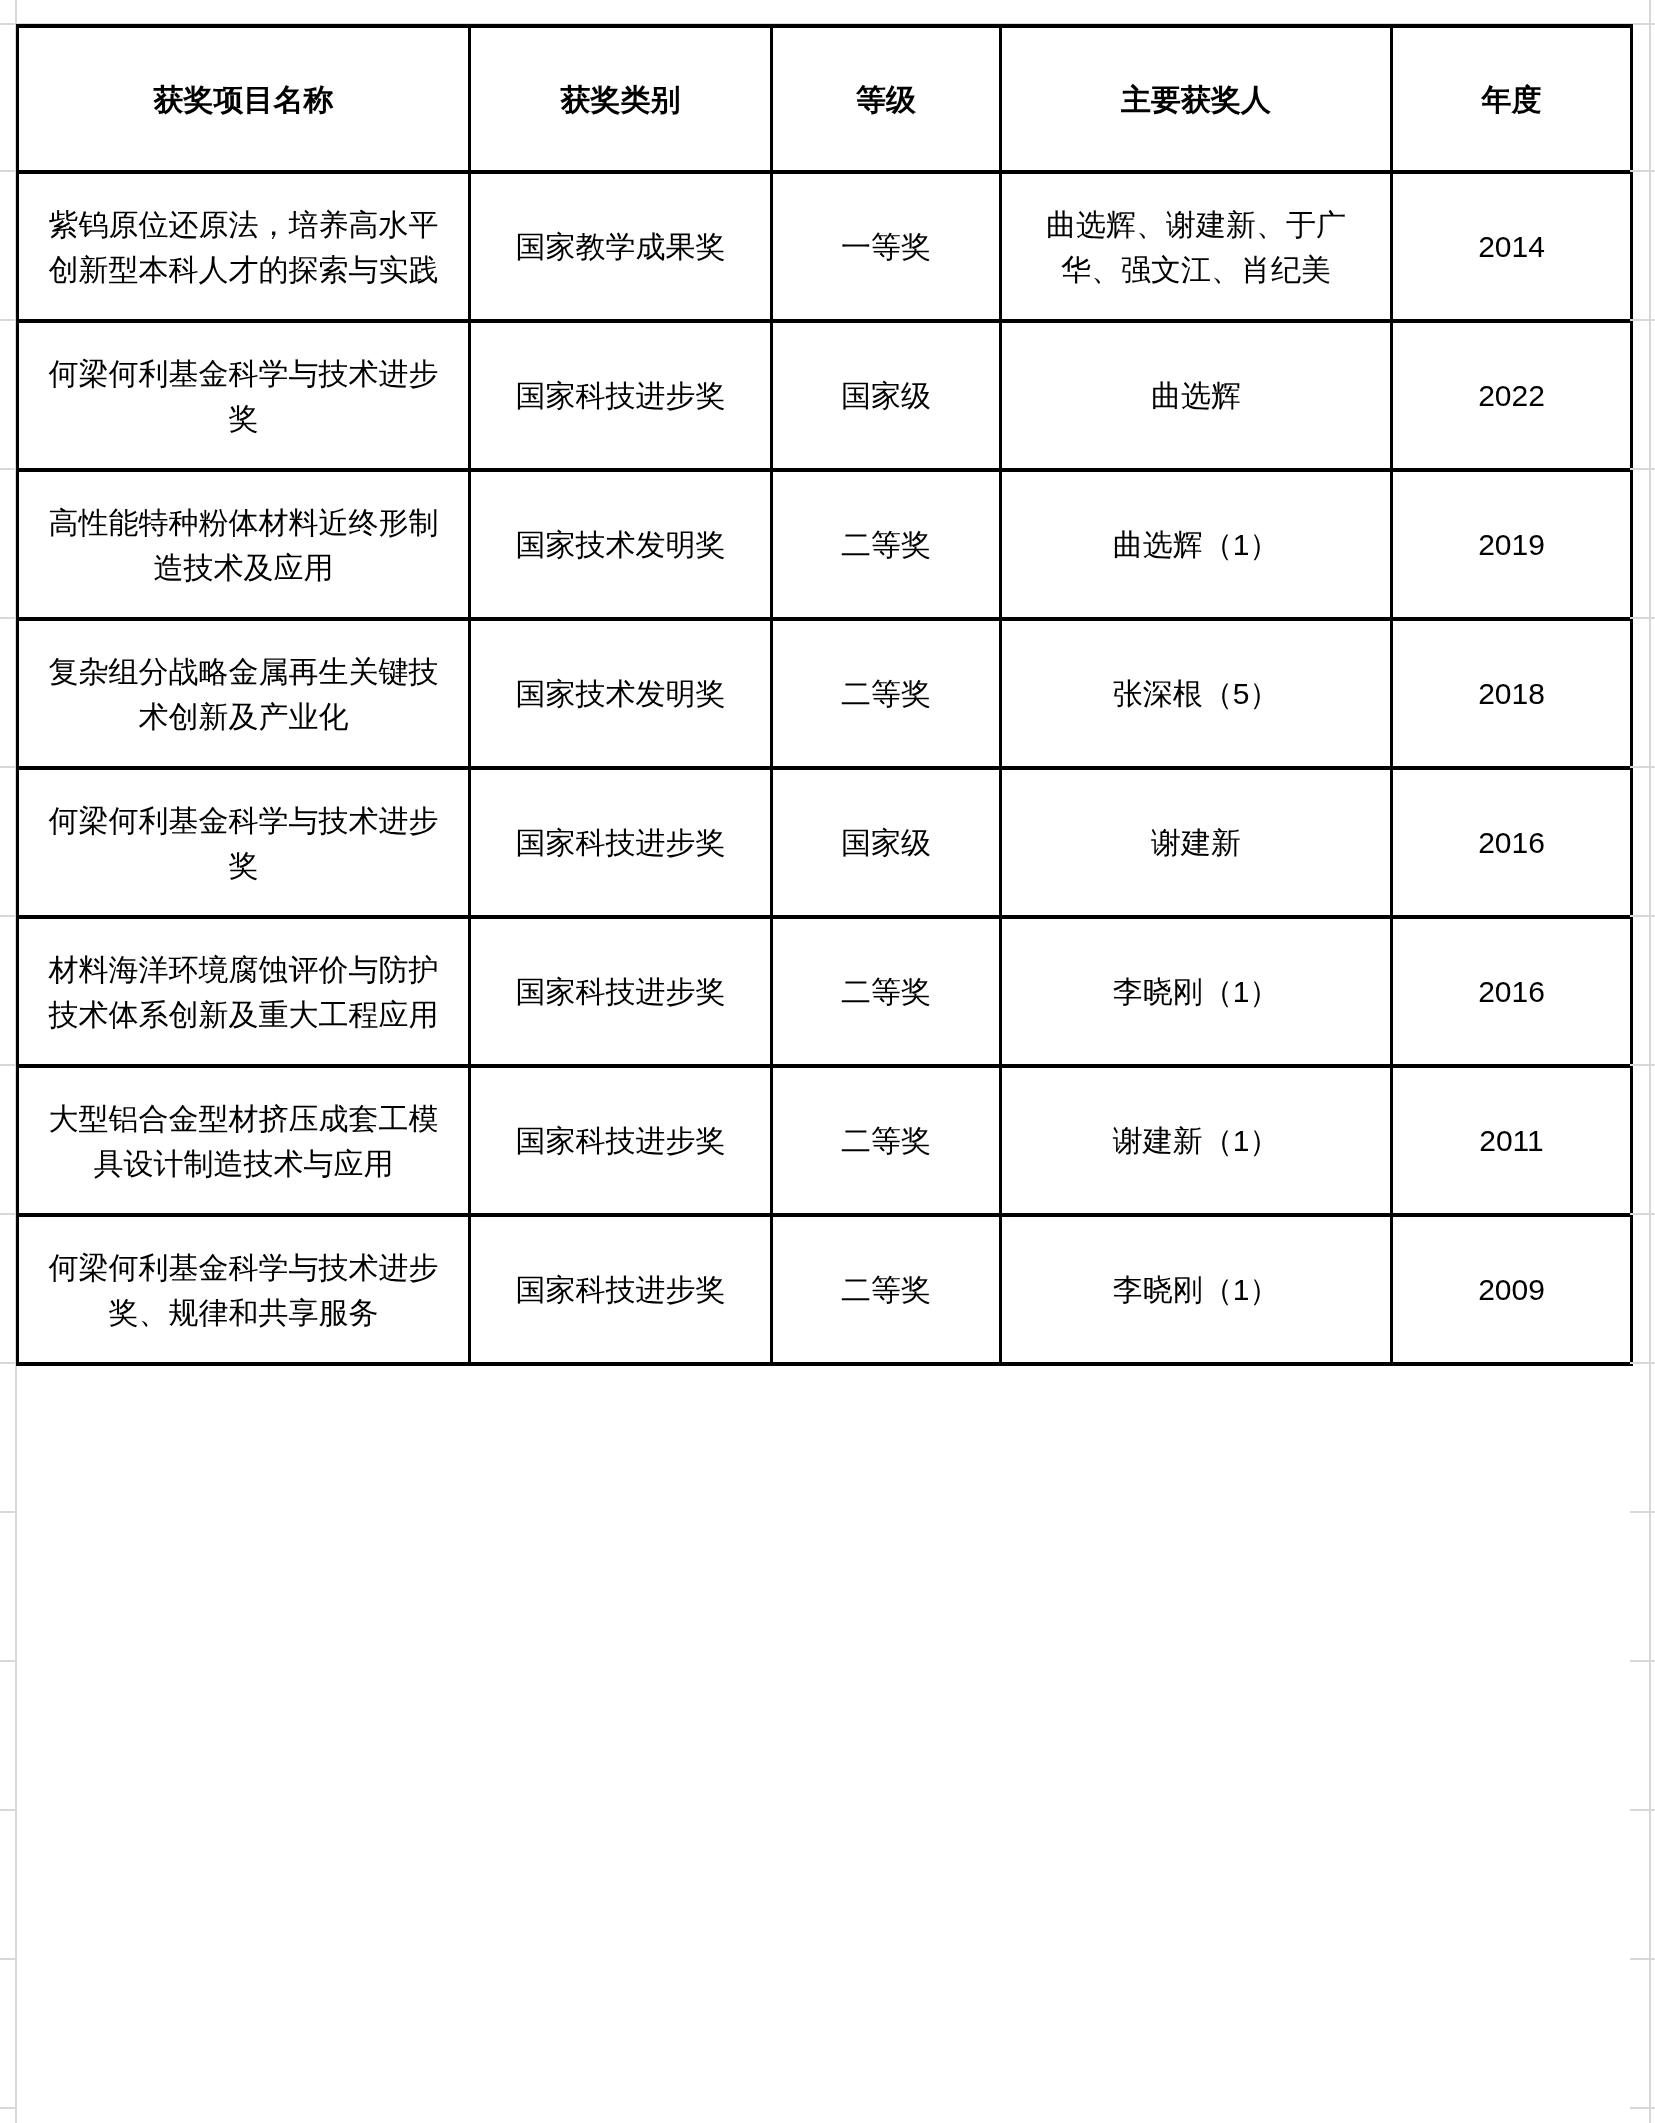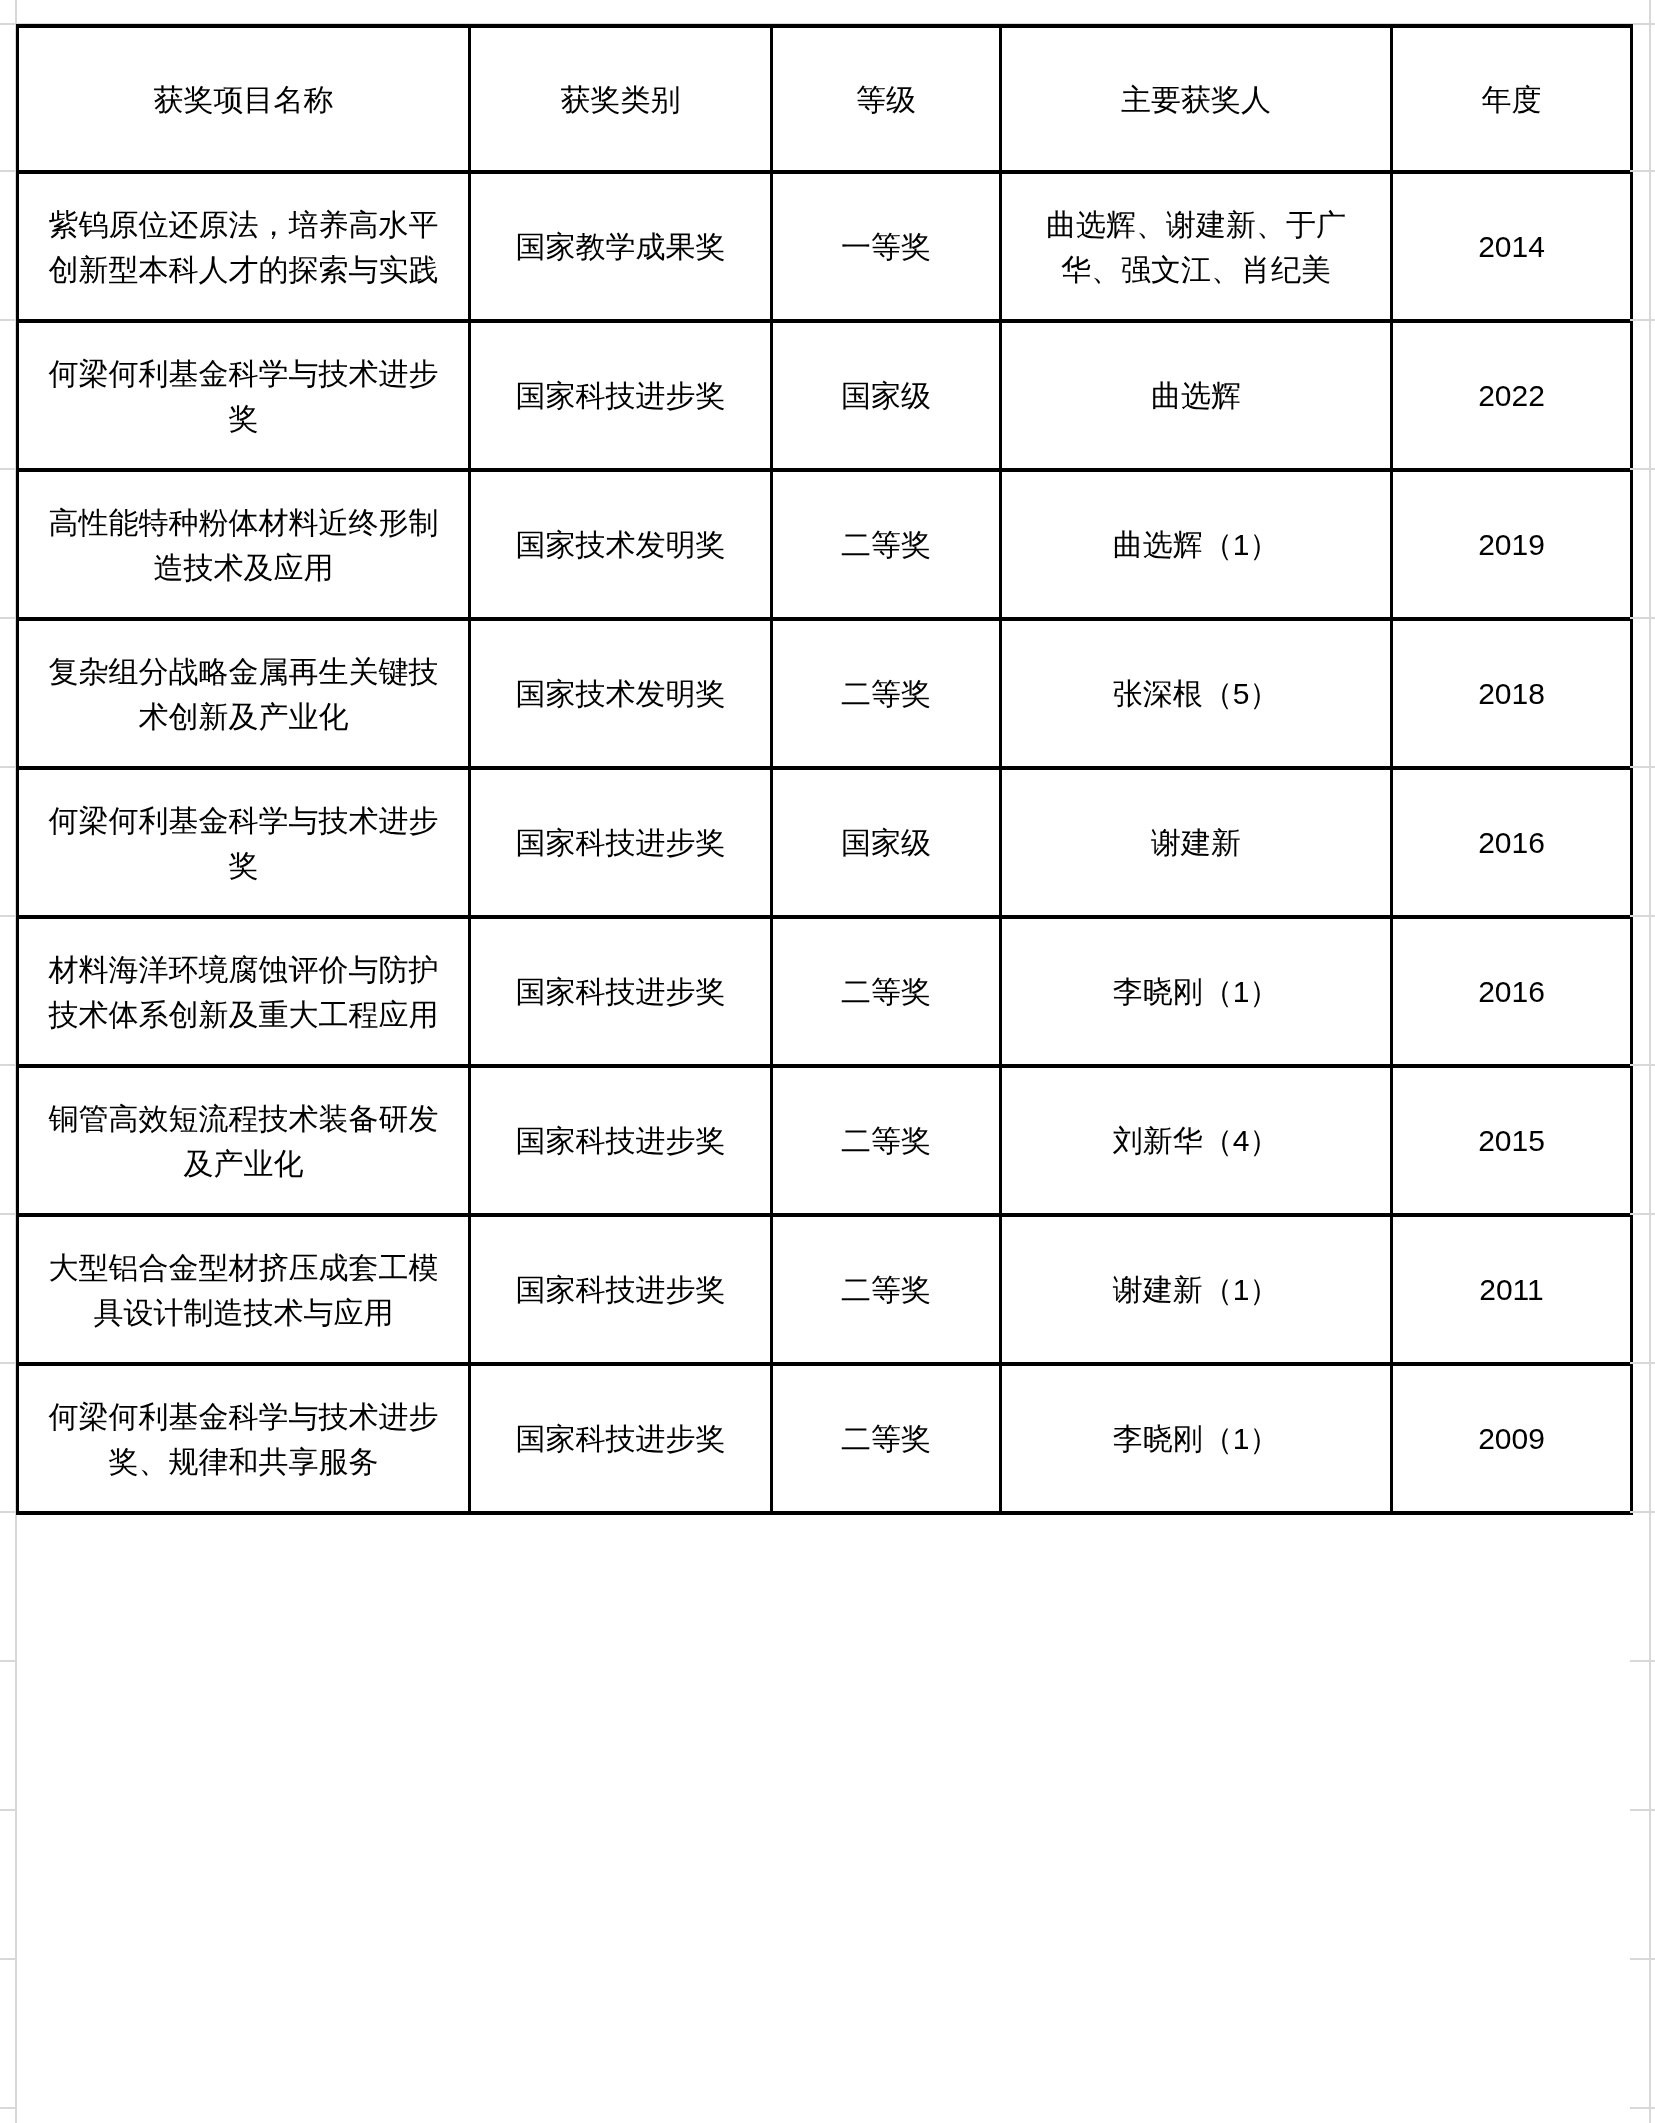--- a/index.html
+++ b/index.html
@@ -43,21 +43,21 @@
     border-bottom-width: 4px;
     text-align: center;
     vertical-align: middle;
     font-size: 30px;
     line-height: 1.5;
     padding: 4px 16px;
     overflow: hidden;
   }
   .awards thead tr { height: 146px; }
   .awards tbody tr { height: 149px; }
-  .awards th { font-weight: normal; }
+  .awards th { font-weight: bold; }
 </style>
 </head>
 <body>
 
 <div class="sheet">
 
   <div class="gl v" style="left:15px"></div>
   <div class="gl v" style="left:1649px"></div>
   <div class="gl h" style="top:23px"></div>
 
@@ -115,27 +115,20 @@
       <td>2016</td>
     </tr>
         <tr>
       <td>材料海洋环境腐蚀评价与防护技术体系创新及重大工程应用</td>
       <td>国家科技进步奖</td>
       <td>二等奖</td>
       <td>李晓刚（1）</td>
       <td>2016</td>
     </tr>
         <tr>
-      <td>铜管高效短流程技术装备研发及产业化</td>
-      <td>国家科技进步奖</td>
-      <td>二等奖</td>
-      <td>刘新华（4）</td>
-      <td>2015</td>
-    </tr>
-        <tr>
       <td>大型铝合金型材挤压成套工模具设计制造技术与应用</td>
       <td>国家科技进步奖</td>
       <td>二等奖</td>
       <td>谢建新（1）</td>
       <td>2011</td>
     </tr>
         <tr>
       <td>何梁何利基金科学与技术进步奖、规律和共享服务</td>
       <td>国家科技进步奖</td>
       <td>二等奖</td>

